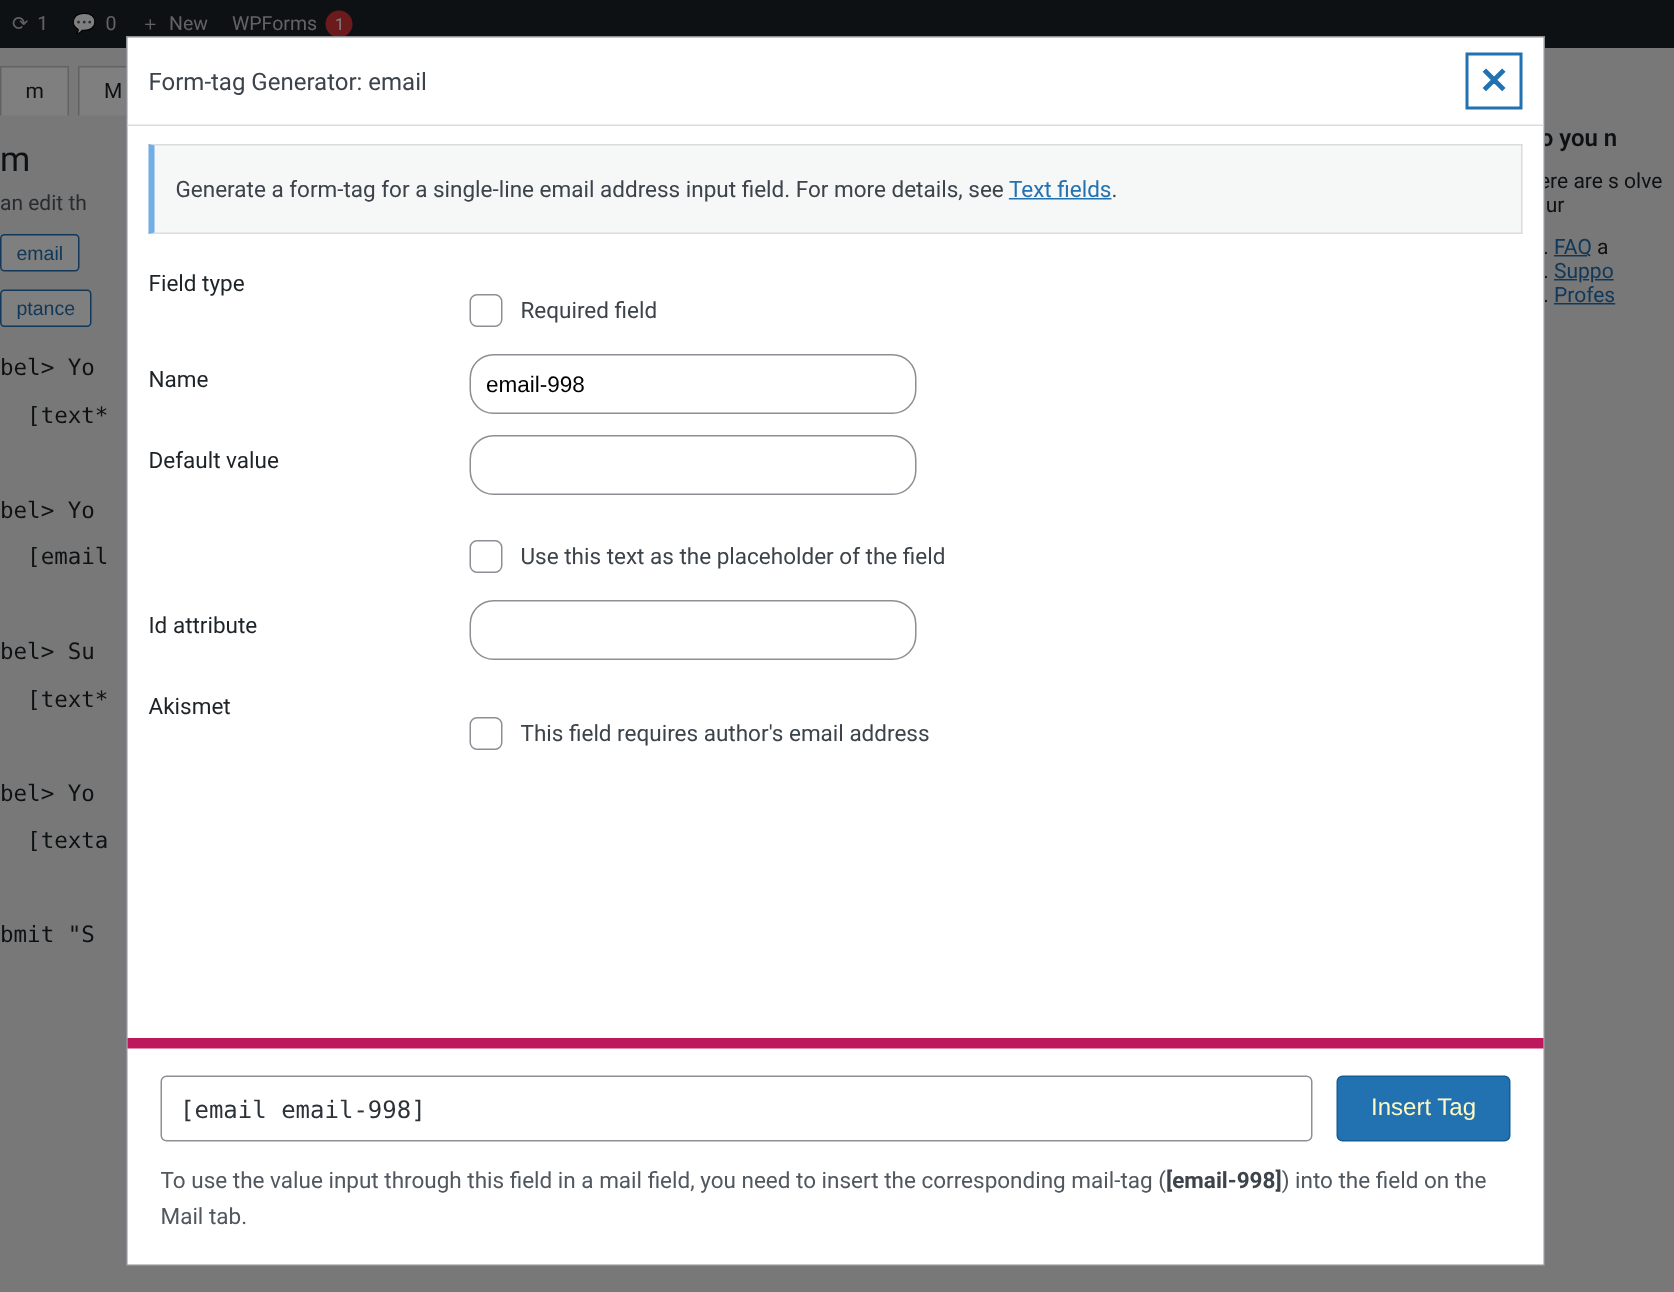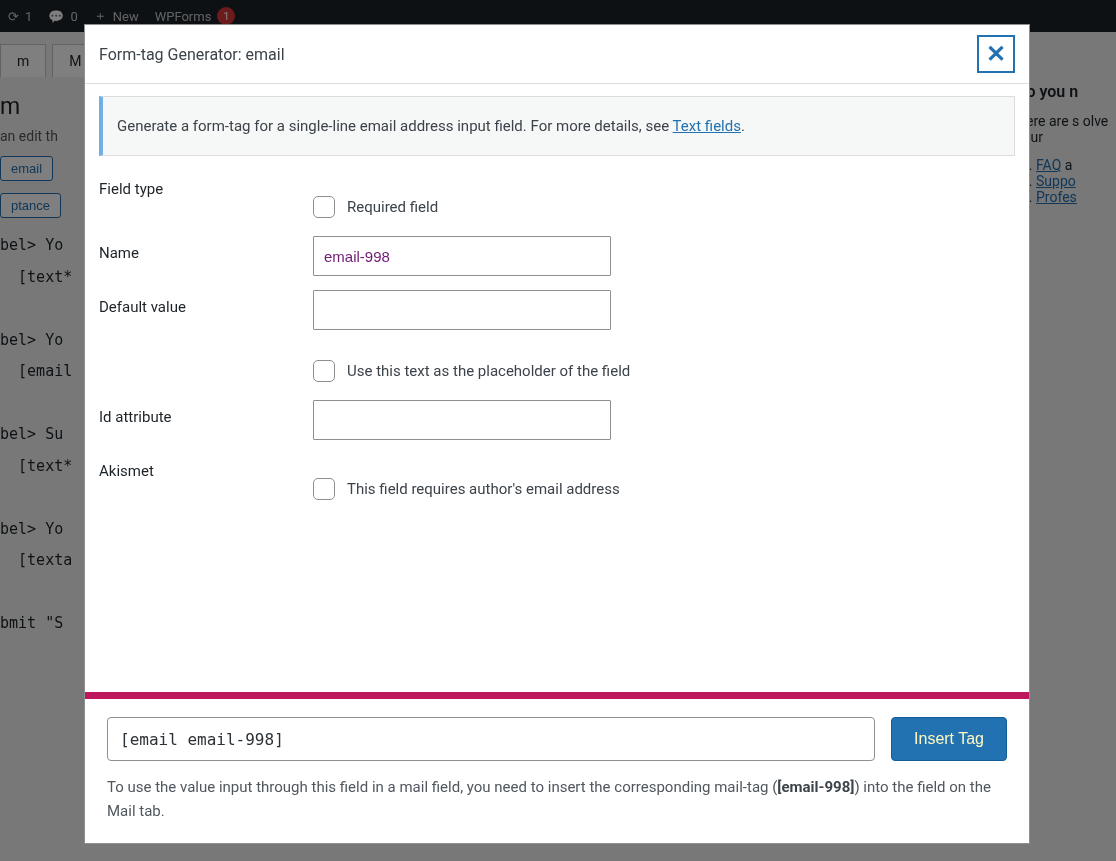--- a/index.html
+++ b/index.html
@@ -162,24 +162,24 @@
       height: 22px;
       border: 1px solid #8c8f94;
       border-radius: 5px;
       background: #fff;
       flex-shrink: 0;
     }
     .txt-input {
       width: 298px;
       height: 40px;
       border: 1px solid #8c8f94;
-      border-radius: 1px;
+      border-radius: 16px;
       padding: 4px 10px;
       font-size: 15px;
-      color: #701a75;
+      color: #000000;
     }
     .modal-footer {
       border-top: 7px solid #be185d;
       padding: 18px 22px 20px;
     }
     .footer-top {
       display: flex;
       gap: 16px;
       align-items: stretch;
       margin-bottom: 14px;

